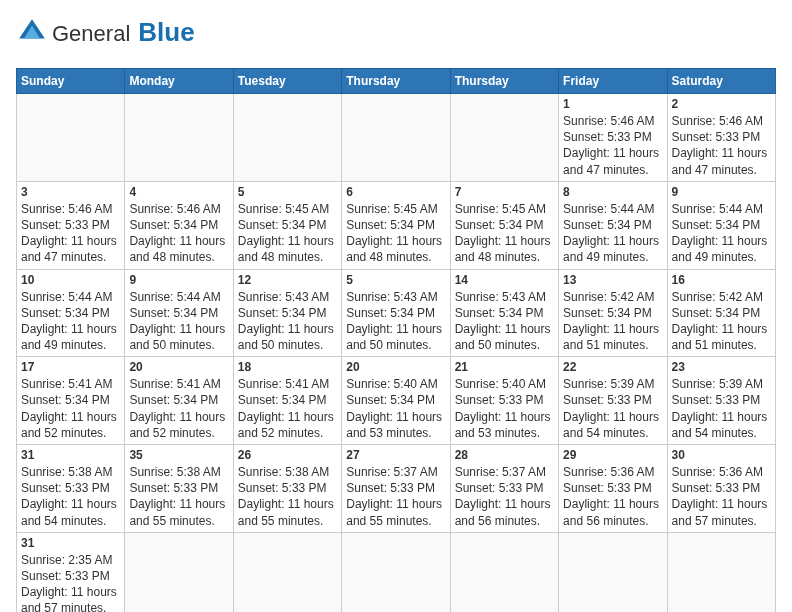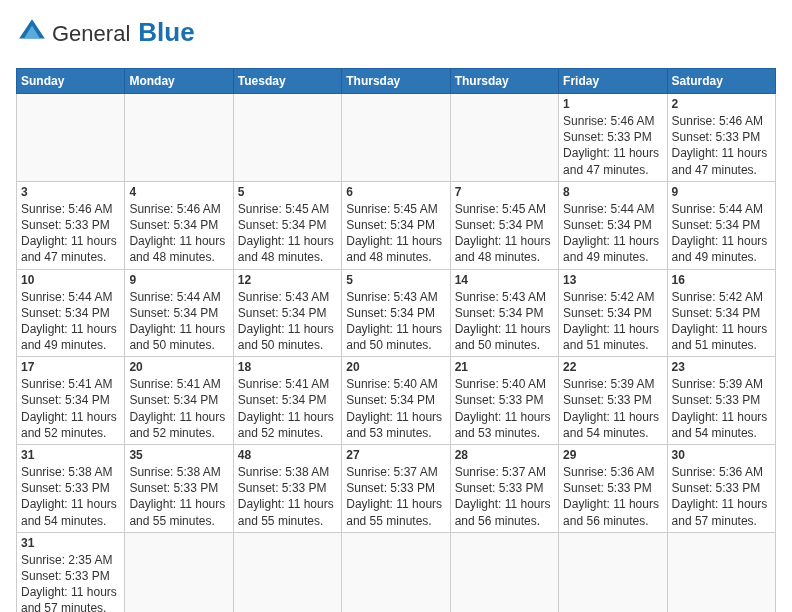--- a/index.html
+++ b/index.html
@@ -270,21 +270,21 @@
 Sunset: 5:33 PM
 Daylight: 11 hours and 54 minutes.</div>
         </td>
         <td>
           <span class="day-number">35</span>
           <div class="day-info">Sunrise: 5:38 AM
 Sunset: 5:33 PM
 Daylight: 11 hours and 55 minutes.</div>
         </td>
         <td>
-          <span class="day-number">48</span>
+          <span class="day-number">26</span>
           <div class="day-info">Sunrise: 5:38 AM
 Sunset: 5:33 PM
 Daylight: 11 hours and 55 minutes.</div>
         </td>
         <td>
           <span class="day-number">27</span>
           <div class="day-info">Sunrise: 5:37 AM
 Sunset: 5:33 PM
 Daylight: 11 hours and 55 minutes.</div>
         </td>

